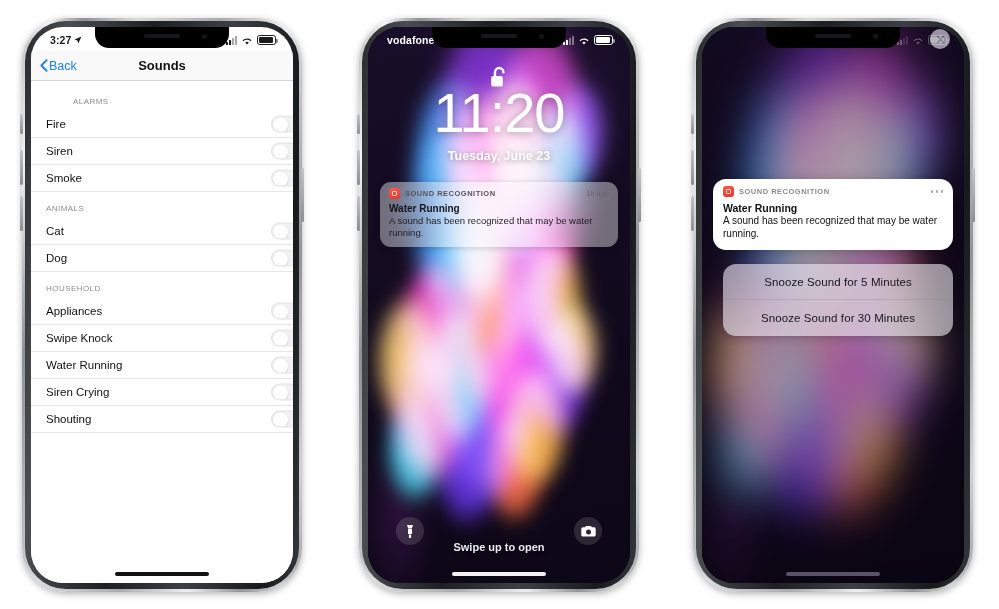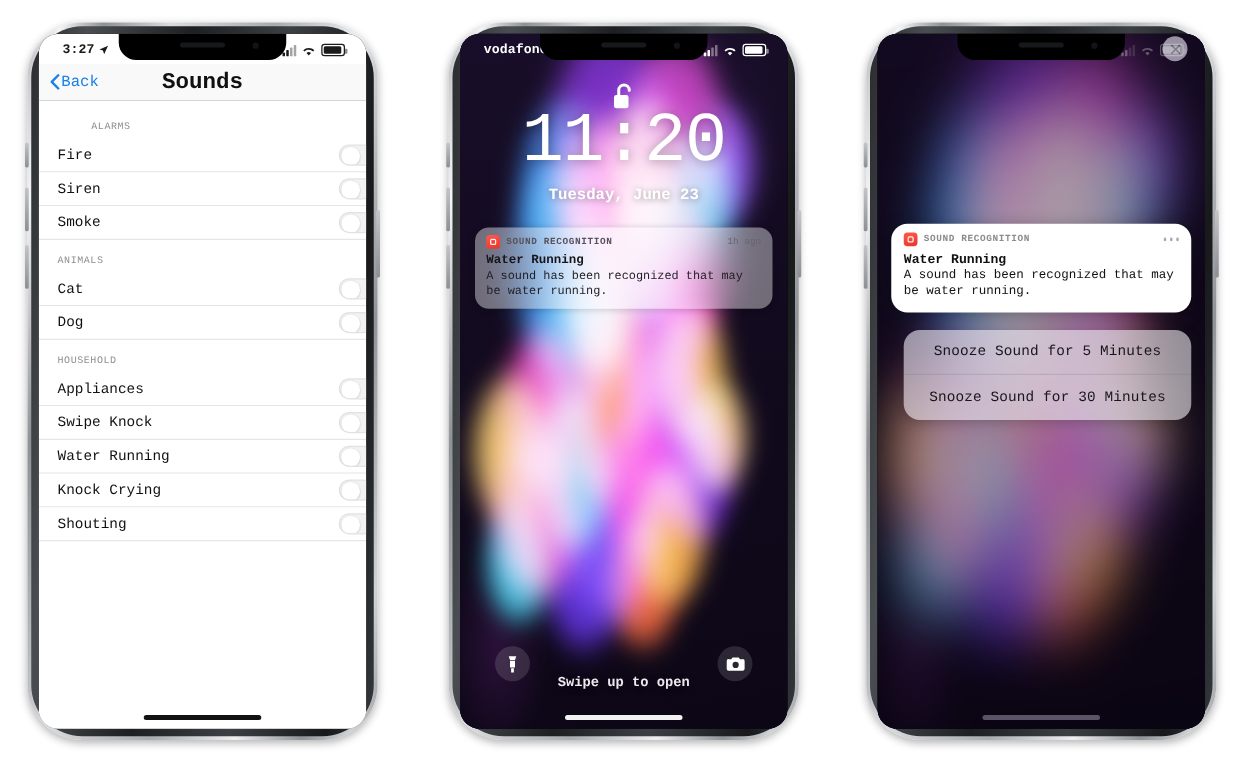--- a/index.html
+++ b/index.html
@@ -24,21 +24,21 @@
                 #a8abae 52%,#eceef0 70%,#909397 84%,#cfd2d4 94%,#9c9fa3 100%);
     box-shadow: 0 2px 7px rgba(0,0,0,.30);
   }
   .band-inner {
     position: absolute; left: 3px; top: 3px; right: 3px; bottom: 3px;
     border-radius: 41px;
     background: linear-gradient(95deg,#2a2c2f 0%,#4a4d51 14%,#1d1f22 40%,#3c4044 64%,#17191b 88%,#35383c 100%);
   }
   .screen {
     position: absolute; left: 9px; top: 9px; right: 9px; bottom: 9px;
-    border-radius: 16px; overflow: hidden; background: #000; font-family: Liberation Mono, monospace;
+    border-radius: 32px; overflow: hidden; background: #000;
   }
   .notch {
     position: absolute; left: 50%; transform: translateX(-50%); top: 0;
     width: 134px; height: 21px; background: #000;
     border-bottom-left-radius: 14px; border-bottom-right-radius: 14px;
     z-index: 40;
   }
   .notch .speaker {
     position: absolute; left: 50%; top: 7px; transform: translateX(-50%);
     width: 36px; height: 4px; border-radius: 2px; background: #17181b;
@@ -78,21 +78,21 @@
 
   
   .settings { position:absolute; inset:0; background:#ffffff; }
   .navbar {
     position:absolute; top:24px; left:0; right:0; height:30px;
     display:flex; align-items:center; background:#f9f9f9;
     border-bottom:.5px solid #d6d6d8;
   }
   .nav-back { display:flex; align-items:center; gap:1px; padding-left:9px; color:#1a80ea; font-size:12.5px; }
   .chev-left { width:8px; height:13px; display:block; }
-  .nav-title { position:absolute; left:0; right:0; text-align:center; font-size:18px; font-weight:700; color:#111; pointer-events:none; }
+  .nav-title { position:absolute; left:0; right:0; text-align:center; font-size:13px; font-weight:700; color:#111; pointer-events:none; }
 
   .list { position:absolute; top:54px; left:0; right:0; bottom:0; background:#fff; overflow:hidden; }
   .grp-header { font-size:8px; letter-spacing:.45px; color:#8e8e93; padding:12px 0 5px 15px; background:#fff; }
   .grp-header.first { padding-top:16px;margin-left:27px; }
   .row {
     position:relative; height:27px; display:flex; align-items:center;
     padding-left:15px; background:#fff;
     border-bottom:.5px solid #e6e6e8;
   }
   .row:first-of-type { border-top:.5px solid #e6e6e8; }
@@ -304,21 +304,21 @@
                 <div class="knob"></div>
               </div>
             </div>
             <div class="row">
               <span class="row-label">Water Running</span>
               <div class="toggle">
                 <div class="knob"></div>
               </div>
             </div>
             <div class="row">
-              <span class="row-label">Knock Crying</span>
+              <span class="row-label">Siren Crying</span>
               <div class="toggle">
                 <div class="knob"></div>
               </div>
             </div>
             <div class="row">
               <span class="row-label">Shouting</span>
               <div class="toggle">
                 <div class="knob"></div>
               </div>
             </div>

